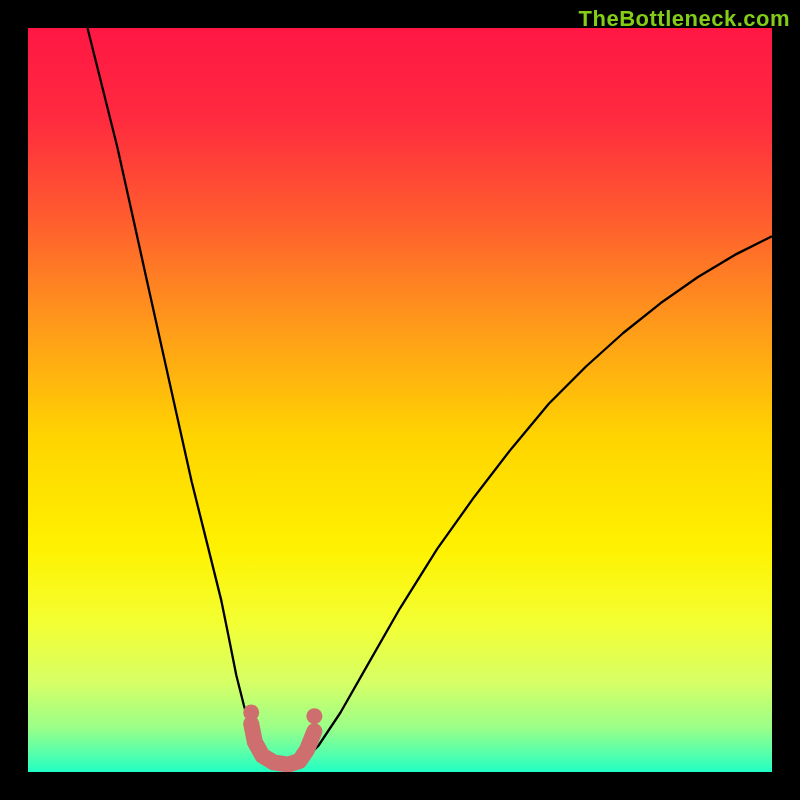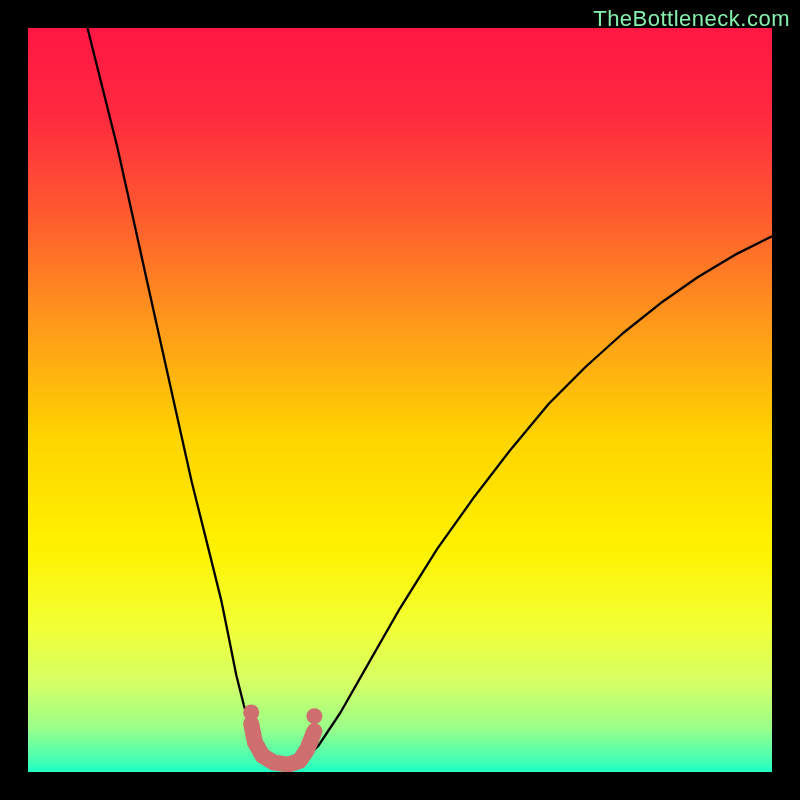--- a/index.html
+++ b/index.html
@@ -16,23 +16,23 @@
     left: 28px;
     top: 28px;
     width: 744px;
     height: 744px;
     overflow: hidden;
   }
   .watermark {
     position: absolute;
     top: 6px;
     right: 10px;
-    color: #86efac;
+    color: #84cc16;
     font-size: 22px;
-    font-weight: 400;
+    font-weight: 700;
     letter-spacing: 0.5px;
     user-select: none;
     z-index: 10;
   }
   svg {
     position: absolute;
     left: 0;
     top: 0;
   }
 </style>

